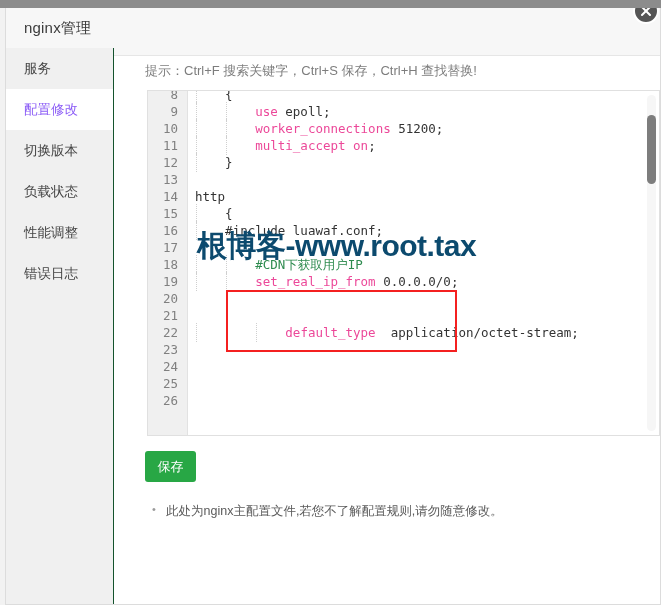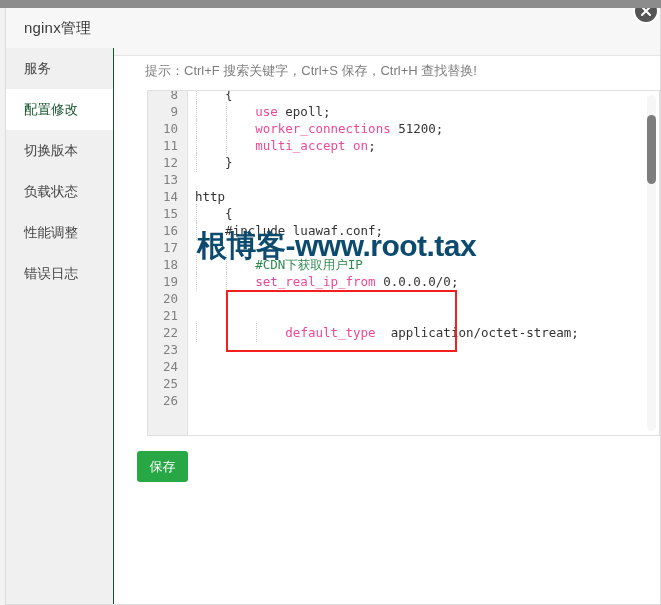--- a/index.html
+++ b/index.html
@@ -95,21 +95,21 @@
     line-height: 41px;
     padding-left: 18px;
     font-size: 13.5px;
     color: #444444;
     cursor: pointer;
     white-space: nowrap;
     box-sizing: border-box;
   }
   .side-item.active {
     background: #ffffff;
-    color: #14532d;
+    color: #8b5cf6;
     font-family: Liberation Serif, serif;
   }
 
   
   .content {
     position: absolute;
     left: 109px; top: 40px;
     right: 0; bottom: 0; margin-left: 15px;
   }
 
@@ -234,21 +234,21 @@
     left: 0; top: 20px;
     width: 9px;
     height: 69px;
     background: #7d7d7d;
     border-radius: 5px;
     cursor: pointer;
   }
 
   .save-button {
     position: absolute;
-    left: 7px; top: 403px;
+    left: 15px; top: 403px;
     width: 51px; height: 31px;
     background: #28a745;
     color: #ffffff;
     font-size: 13px;
     border: none;
     border-radius: 3px;
     cursor: pointer;
     font-family: "Liberation Sans", sans-serif;
     padding: 0;
   }
@@ -350,16 +350,19 @@
 
         <div class="watermark">根博客-www.root.tax</div>
 
         <div class="scrollbar-track">
           <div class="scrollbar-thumb"></div>
         </div>
       </div>
 
       <button class="save-button">保存</button>
 
+      <div class="note">
+        <span class="bullet">•</span><span>此处为nginx主配置文件,若您不了解配置规则,请勿随意修改。</span>
+      </div>
 
     </div>
   </div>
 </div>
 
 </body></html>

